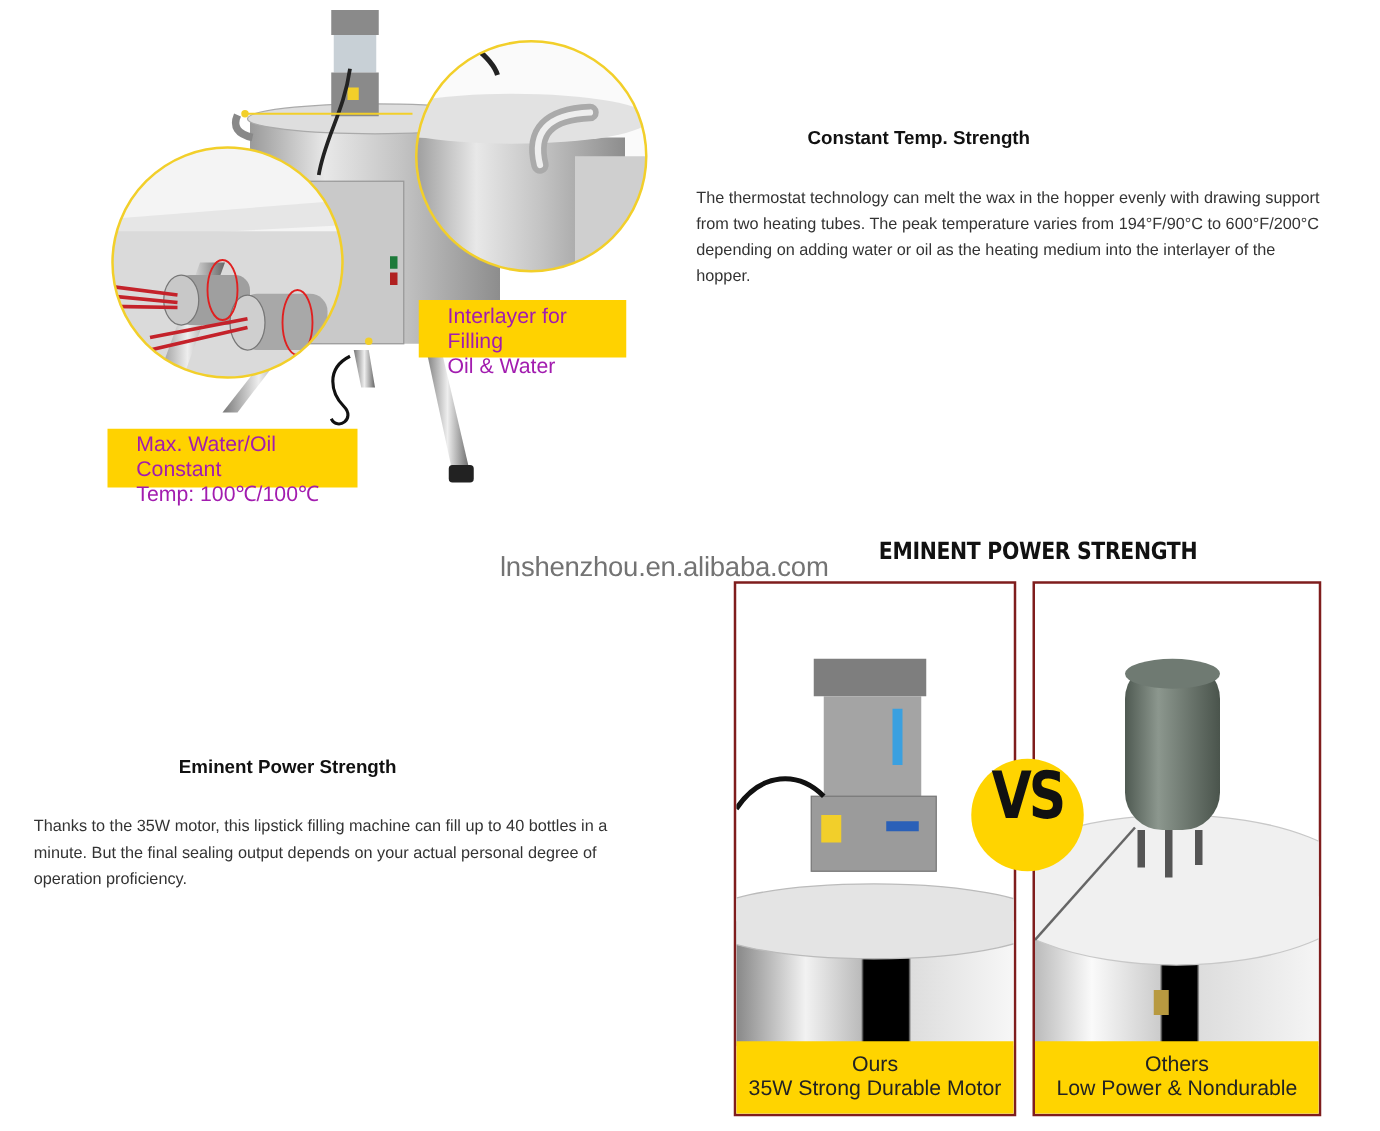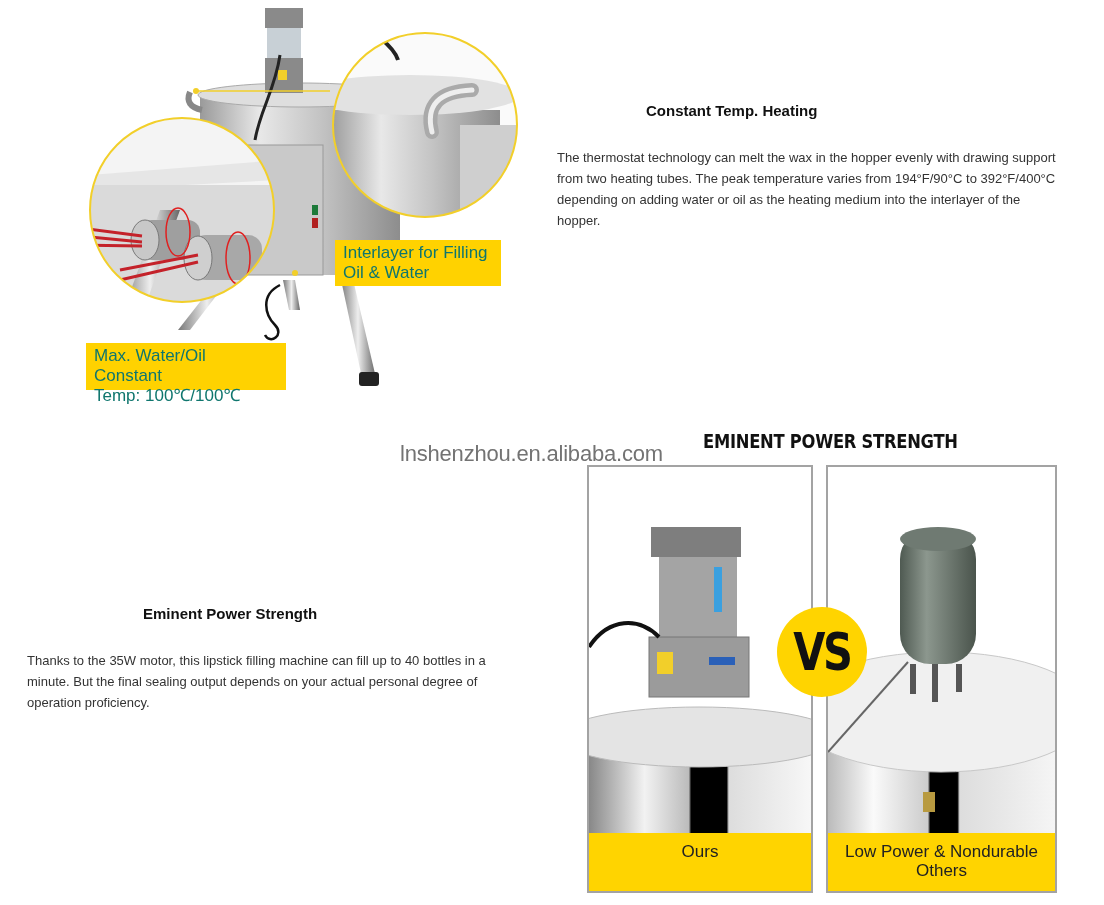--- a/index.html
+++ b/index.html
@@ -1,25 +1,25 @@
 <!DOCTYPE html>
 <html><head>
 <meta charset="utf-8">
 <style>
   html, body { margin:0; padding:0; background:#ffffff; }
   body { width:1104px; height:905px; position:relative; overflow:hidden; font-family:"Liberation Sans", sans-serif; color:#222; }
   .abs { position:absolute; }
   .heading { font-weight:bold; font-size:15px; color:#111; white-space:nowrap; }
   .para { font-size:13px; line-height:21px; color:#333; }
-  .callout { background:#ffd200; color:#0f766e; font-size:17px; line-height:20px; padding:3px 8px; box-sizing:border-box; }
+  .callout { background:#ffd200; color:#a21caf; font-size:17px; line-height:20px; padding:3px 23px; box-sizing:border-box; }
   .watermark { font-size:22px; color:#737373; letter-spacing:-0.2px; white-space:nowrap; }
   .banner-title { font-family:"DejaVu Sans", sans-serif; font-weight:bold; font-size:19px; color:#111; transform:scaleX(0.86); transform-origin:left; white-space:nowrap; letter-spacing:-0.3px; }
-  .panel { border:2px solid #a3a3a3; box-sizing:border-box; background:#fff; overflow:hidden; }
+  .panel { border:2px solid #7f1d1d; box-sizing:border-box; background:#fff; overflow:hidden; }
   .panel-caption { position:absolute; left:0; right:0; bottom:0; height:58px; background:#ffd400; text-align:center; font-size:17px; line-height:19px; color:#222; padding-top:9px; box-sizing:border-box; }
-  .vs-badge { border-radius:50%; background:#ffd400; display:flex; align-items:center; justify-content:center; }
+  .vs-badge { border-radius:50%; background:#ffd400; display:flex; align-items:flex-start; justify-content:center; }
   .vs-text { font-family:"DejaVu Sans", sans-serif; font-weight:bold; font-size:52px; color:#111; transform:scaleX(0.8); letter-spacing:-3px; }
 </style>
 </head>
 <body>
 
 <div class="abs" style="left:80px;top:0;width:440px;height:400px;">
   <svg width="440" height="400" viewBox="0 0 440 400">
     <defs>
       <linearGradient id="steel" x1="0" x2="1" y1="0" y2="0">
         <stop offset="0" stop-color="#9a9a9a"></stop>
@@ -98,22 +98,22 @@
 <div class="abs callout" style="left:335px;top:240px;width:166px;height:46px;">
   <div>Interlayer for Filling</div>
   <div>Oil &amp; Water</div>
 </div>
 
 <div class="abs callout" style="left:86px;top:343px;width:200px;height:47px;">
   <div>Max. Water/Oil Constant</div>
   <div>Temp: 100℃/100℃</div>
 </div>
 
-<div class="abs heading" style="left:646px;top:102px;">Constant Temp. Heating</div>
-<div class="abs para" style="left:557px;top:147px;width:510px;">The thermostat technology can melt the wax in the hopper evenly with drawing support from two heating tubes. The peak temperature varies from 194°F/90°C to 392°F/400°C depending on adding water or oil as the heating medium into the interlayer of the hopper.</div>
+<div class="abs heading" style="left:646px;top:102px;">Constant Temp. Strength</div>
+<div class="abs para" style="left:557px;top:147px;width:510px;">The thermostat technology can melt the wax in the hopper evenly with drawing support from two heating tubes. The peak temperature varies from 194°F/90°C to 600°F/200°C depending on adding water or oil as the heating medium into the interlayer of the hopper.</div>
 
 <div class="abs watermark" style="left:400px;top:441px;">lnshenzhou.en.alibaba.com</div>
 <div class="abs banner-title" style="left:703px;top:430px;">EMINENT POWER STRENGTH</div>
 
 <div class="abs heading" style="left:143px;top:605px;">Eminent Power Strength</div>
 <div class="abs para" style="left:27px;top:650px;width:505px;">Thanks to the 35W motor, this lipstick filling machine can fill up to 40 bottles in a minute. But the final sealing output depends on your actual personal degree of operation proficiency.</div>
 
 <div class="abs panel" style="left:587px;top:465px;width:226px;height:428px;">
   <svg width="222" height="370" viewBox="0 0 222 370">
     <defs>
@@ -132,20 +132,21 @@
     <rect x="62" y="60" width="90" height="30" fill="#7e7e7e"></rect>
     <rect x="70" y="90" width="78" height="80" fill="#a4a4a4"></rect>
     <rect x="125" y="100" width="8" height="45" fill="#3aa0e0"></rect>
     <rect x="60" y="170" width="100" height="60" fill="#9b9b9b" stroke="#777"></rect>
     <rect x="68" y="185" width="16" height="22" fill="#f2cf2a"></rect>
     <rect x="120" y="190" width="26" height="8" fill="#2a60b8"></rect>
     <path d="M0 180 C20 150 50 150 70 170" stroke="#111" stroke-width="4" fill="none"></path>
   </svg>
   <div class="panel-caption">
     <div>Ours</div>
+    <div>35W Strong Durable Motor</div>
   </div>
 </div>
 
 <div class="abs panel" style="left:826px;top:465px;width:231px;height:428px;">
   <svg width="227" height="370" viewBox="0 0 227 370">
     <defs>
       <linearGradient id="drum2" x1="0" x2="1">
         <stop offset="0" stop-color="#bbb"></stop>
           <stop offset="0.2" stop-color="#fafafa"></stop>
         <stop offset="0.44" stop-color="#ccc"></stop>
@@ -164,20 +165,20 @@
     <ellipse cx="113" cy="245" rx="150" ry="60" fill="#f0f0f0" stroke="#c8c8c8"></ellipse>
     <rect x="72" y="62" width="76" height="135" rx="30" fill="url(#green)"></rect>
     <ellipse cx="110" cy="72" rx="38" ry="12" fill="#6f7a72"></ellipse>
     <rect x="82" y="197" width="6" height="30" fill="#555"></rect>
     <rect x="104" y="197" width="6" height="38" fill="#555"></rect>
     <rect x="128" y="197" width="6" height="28" fill="#555"></rect>
     <line x1="0" y1="285" x2="80" y2="195" stroke="#666" stroke-width="2"></line>
     <rect x="95" y="325" width="12" height="20" fill="#b89a40"></rect>
   </svg>
   <div class="panel-caption">
+    <div>Others</div>
     <div>Low Power &amp; Nondurable</div>
-    <div>Others</div>
   </div>
 </div>
 
 <div class="abs vs-badge" style="left:777px;top:607px;width:90px;height:90px;">
   <span class="vs-text">VS</span>
 </div>
 
 </body></html>

